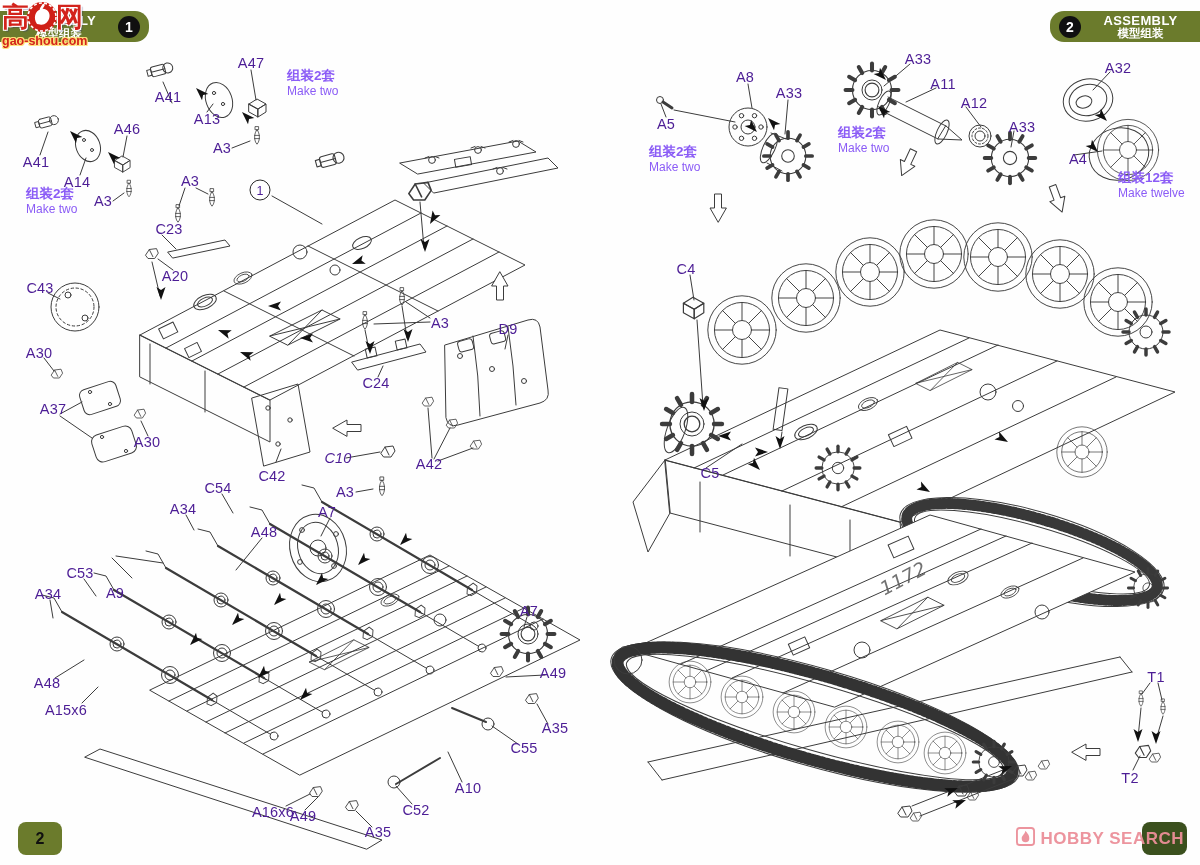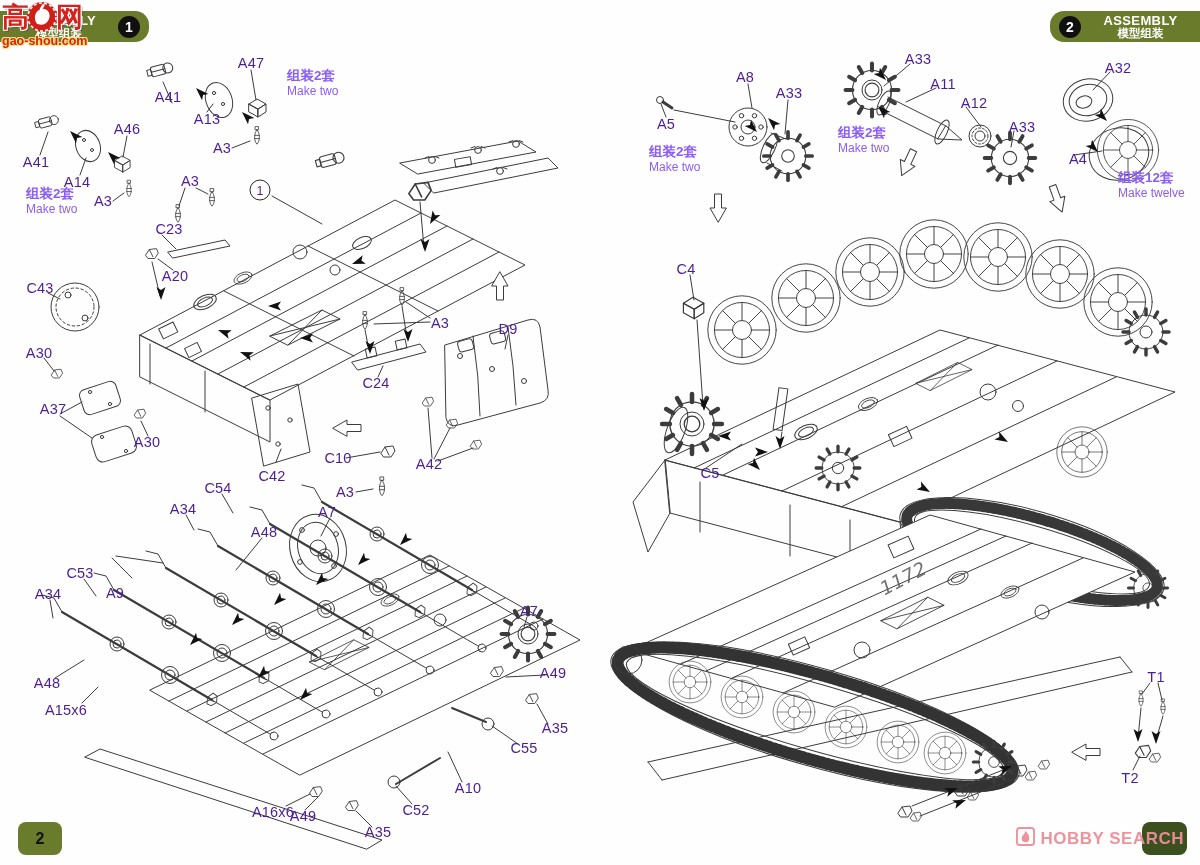--- a/index.html
+++ b/index.html
@@ -625,21 +625,21 @@
       <span class="part-label" style="left: 103px; top: 201px;">A3</span>
       <span class="part-label" style="left: 190px; top: 181px;">A3</span>
       <span class="part-label" style="left: 169px; top: 229px;">C23</span>
       <span class="part-label c" style="left: 260px; top: 190px;">1</span>
       <span class="part-label" style="left: 175px; top: 276px;">A20</span>
       <span class="part-label" style="left: 40px; top: 288px;">C43</span>
       <span class="part-label" style="left: 39px; top: 353px;">A30</span>
       <span class="part-label" style="left: 53px; top: 409px;">A37</span>
       <span class="part-label" style="left: 147px; top: 442px;">A30</span>
       <span class="part-label" style="left: 272px; top: 468px; margin-top: 8px;">C42</span>
-      <span class="part-label" style="left: 338px; top: 458px;">C10</span>
+      <span class="part-label" style="left: 338px; top: 458px; font-style: italic;">C10</span>
       <span class="part-label" style="left: 345px; top: 492px;">A3</span>
       <span class="part-label" style="left: 429px; top: 464px;">A42</span>
       <span class="part-label" style="left: 376px; top: 383px;">C24</span>
       <span class="part-label" style="left: 440px; top: 323px;">A3</span>
       <span class="part-label" style="left: 508px; top: 329px;">D9</span>
       <span class="part-label" style="left: 218px; top: 488px;">C54</span>
       <span class="part-label" style="left: 183px; top: 509px;">A34</span>
       <span class="part-label" style="left: 264px; top: 532px;">A48</span>
       <span class="part-label" style="left: 115px; top: 553px; margin-top: 40px;">A9</span>
       <span class="part-label" style="left: 80px; top: 573px;">C53</span>

